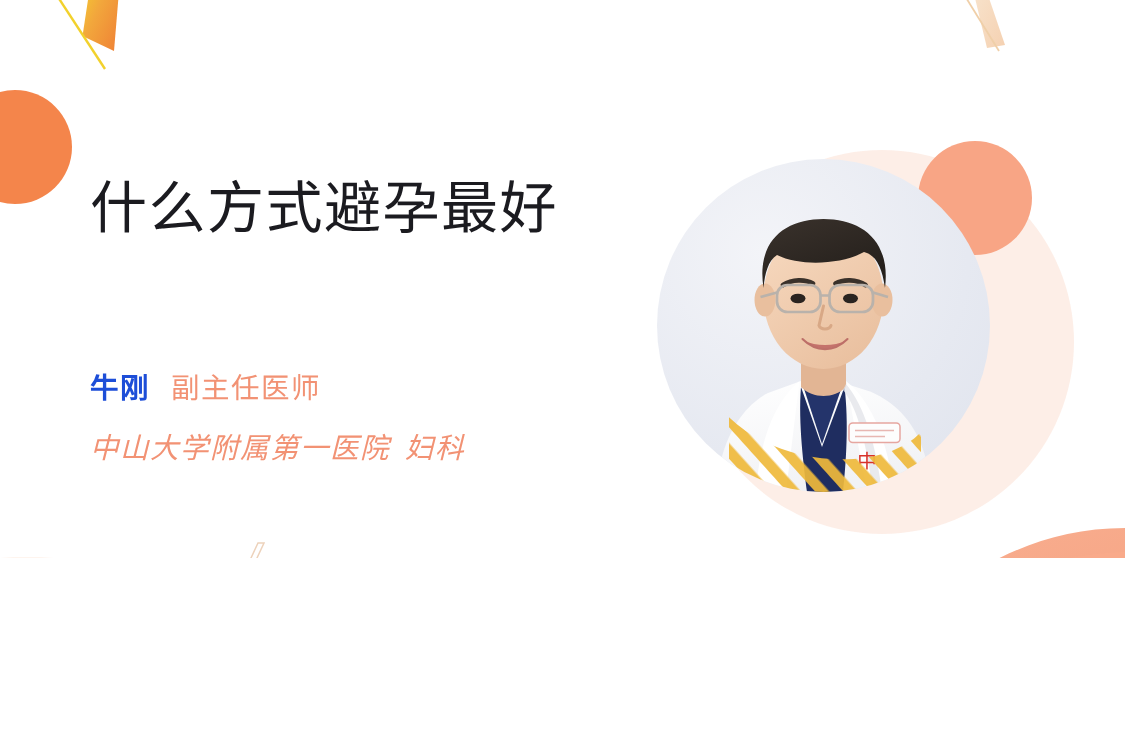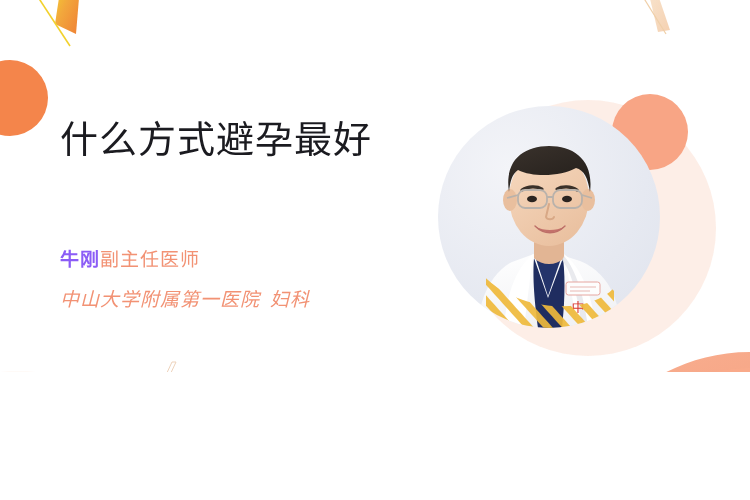--- a/index.html
+++ b/index.html
@@ -86,29 +86,30 @@
 
   .doctor-line {
     position: absolute;
     left: 60px;
     top: 250px;
     font-size: 19px;
     line-height: 1;
     white-space: nowrap;
   }
   .doctor-name {
-    color: #8b5cf6;
+    color: #1d4ed8;
     font-weight: 700;
     letter-spacing: 1px;
     margin-top: 29px;
   }
   .doctor-rank {
     color: #f29274;
     font-weight: 400;
     letter-spacing: 1px;
+    margin-left: 14px;
   }
 
   .hospital-line {
     position: absolute;
     left: 60px;
     top: 290px;
     font-size: 19px;
     line-height: 1;
     color: #f29274;
     letter-spacing: 1px;

